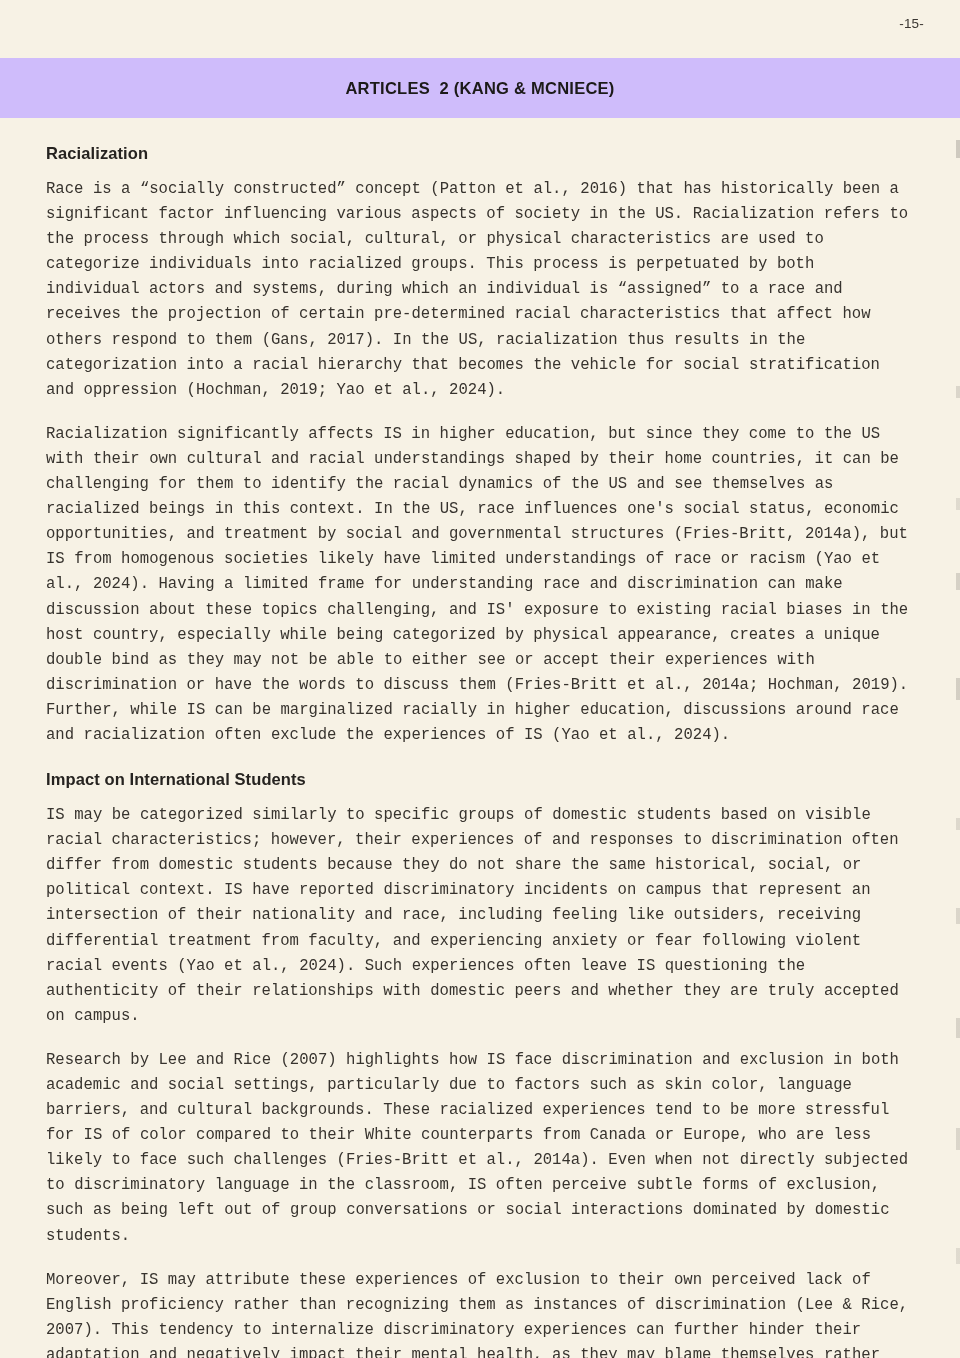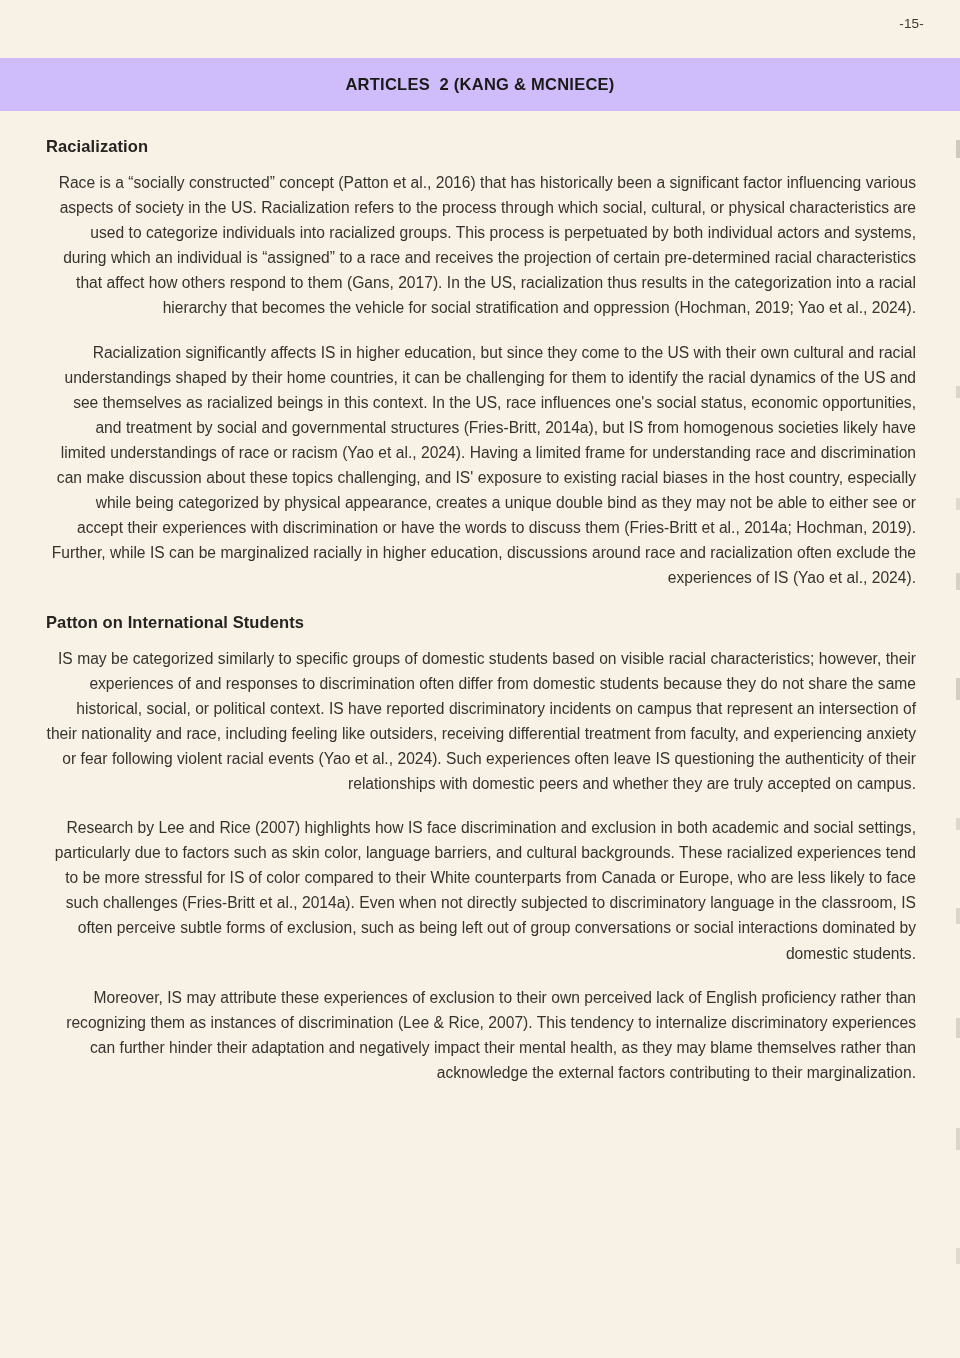--- a/index.html
+++ b/index.html
@@ -27,21 +27,21 @@
     right: 36px;
     top: 16px;
     font-size: 13.5px;
     color: #3a3631;
     letter-spacing: 0.2px;
   }
 
   
   .header-band {
     background: #cfbcfb;
-    height: 53px;
+    height: 60px;
     display: flex;
     align-items: center;
     justify-content: center;
   }
   .header-title {
     font-size: 16.5px;
     font-weight: bold;
     color: #1c1a18;
     letter-spacing: 0.25px;
     white-space: pre;
@@ -62,23 +62,24 @@
   }
   .section-heading.spaced-top {
     margin-top: 22px;
   }
 
   .body-paragraph {
     font-size: 15.6px;
     line-height: 25.1px;
     color: #37332e;
     margin: 0 0 19px 0;
-    text-align: right;
+    text-align: left;
     letter-spacing: 0.0px;
     word-spacing: 0.1px;
+    font-family: Liberation Mono, monospace;
   }
   .body-paragraph:last-child {
     margin-bottom: 0;
   }
 
   
   .section-heading + .body-paragraph {
     margin-top: 14px;
   }
 
@@ -128,21 +129,21 @@
 </div>
 
 <div class="content">
 
   <h2 class="section-heading">Racialization</h2>
 
   <p class="body-paragraph"> Race is a “socially constructed” concept (Patton et al., 2016) that has historically been a significant factor influencing various aspects of society in the US. Racialization refers to the process through which social, cultural, or physical characteristics are used to categorize individuals into racialized groups. This process is perpetuated by both individual actors and systems, during which an individual is “assigned” to a race and receives the projection of certain pre-determined racial characteristics that affect how others respond to them (Gans, 2017). In the US, racialization thus results in the categorization into a racial hierarchy that becomes the vehicle for social stratification and oppression (Hochman, 2019; Yao et al., 2024).</p>
 
   <p class="body-paragraph"> Racialization significantly affects IS in higher education, but since they come to the US with their own cultural and racial understandings shaped by their home countries, it can be challenging for them to identify the racial dynamics of the US and see themselves as racialized beings in this context. In the US, race influences one's social status, economic opportunities, and treatment by social and governmental structures (Fries-Britt, 2014a), but IS from homogenous societies likely have limited understandings of race or racism (Yao et al., 2024).  Having a limited frame for understanding race and discrimination can make discussion about these topics challenging, and IS' exposure to existing racial biases in the host country, especially while being categorized by physical appearance, creates a unique double bind as they may not be able to either see or accept their experiences with discrimination or have the words to discuss them (Fries-Britt et al., 2014a; Hochman, 2019). Further, while IS can be marginalized racially in higher education, discussions around race and racialization often exclude the experiences of IS (Yao et al., 2024).</p>
 
-  <h2 class="section-heading spaced-top">Patton on International Students</h2>
+  <h2 class="section-heading spaced-top">Impact on International Students</h2>
 
   <p class="body-paragraph"> IS may be categorized similarly to specific groups of domestic students based on visible racial characteristics; however, their experiences of and responses to discrimination often differ from domestic students because they do not share the same historical, social, or political context. IS have reported discriminatory incidents on campus that represent an intersection of their nationality and race, including feeling like outsiders, receiving differential treatment from faculty, and experiencing anxiety or fear following violent racial events (Yao et al., 2024). Such experiences often leave IS questioning the authenticity of their relationships with domestic peers and whether they are truly accepted on campus.</p>
 
   <p class="body-paragraph"> Research by Lee and Rice (2007) highlights how IS face discrimination and exclusion in both academic and social settings, particularly due to factors such as skin color, language barriers, and cultural backgrounds. These racialized experiences tend to be more stressful for IS of color compared to their White counterparts from Canada or Europe, who are less likely to face such challenges (Fries-Britt et al., 2014a). Even when not directly subjected to discriminatory language in the classroom, IS often perceive subtle forms of exclusion, such as being left out of group conversations or social interactions dominated by domestic students.</p>
 
   <p class="body-paragraph"> Moreover, IS may attribute these experiences of exclusion to their own perceived lack of English proficiency rather than recognizing them as instances of discrimination (Lee &amp; Rice, 2007). This tendency to internalize discriminatory experiences can further hinder their adaptation and negatively impact their mental health, as they may blame themselves rather than acknowledge the external factors contributing to their marginalization.</p>
 
 </div>
 
 <div class="edge-bleed"></div>

